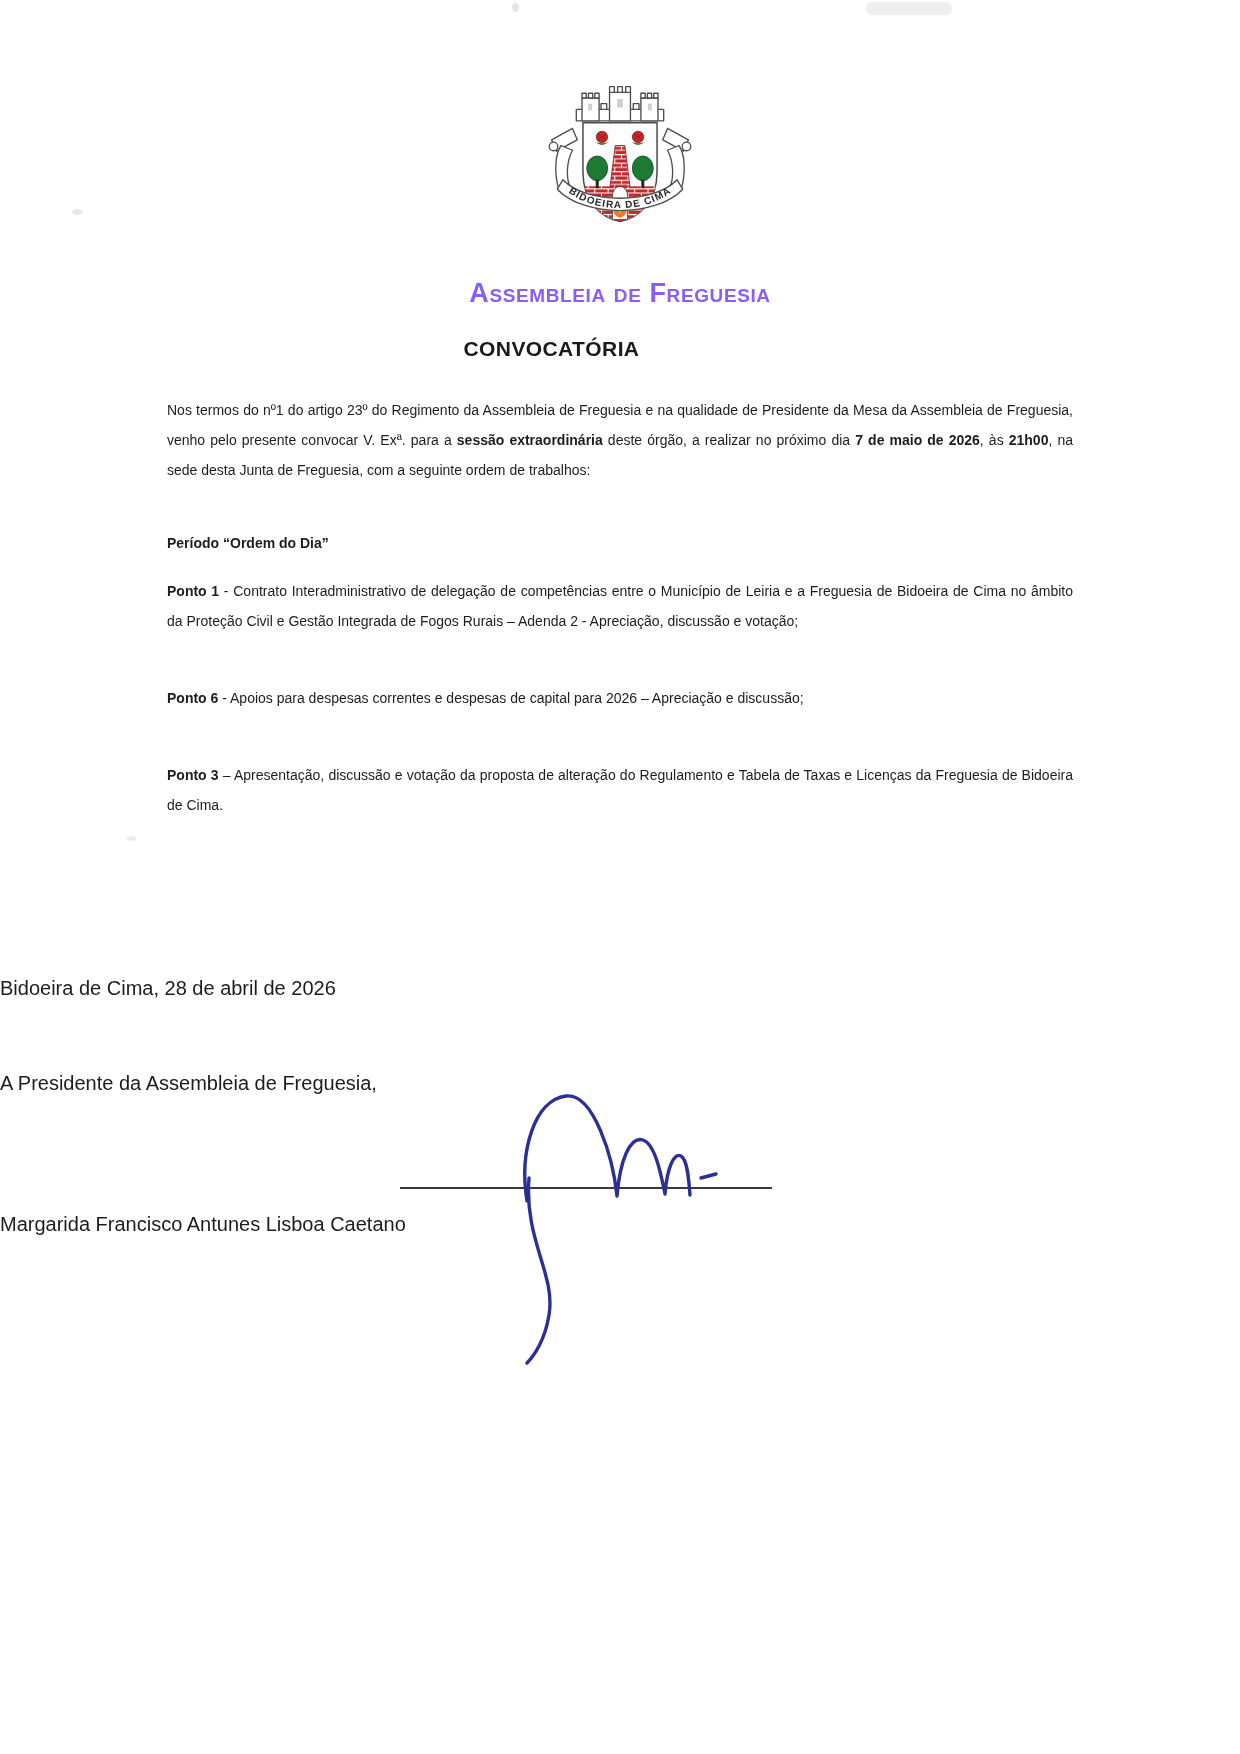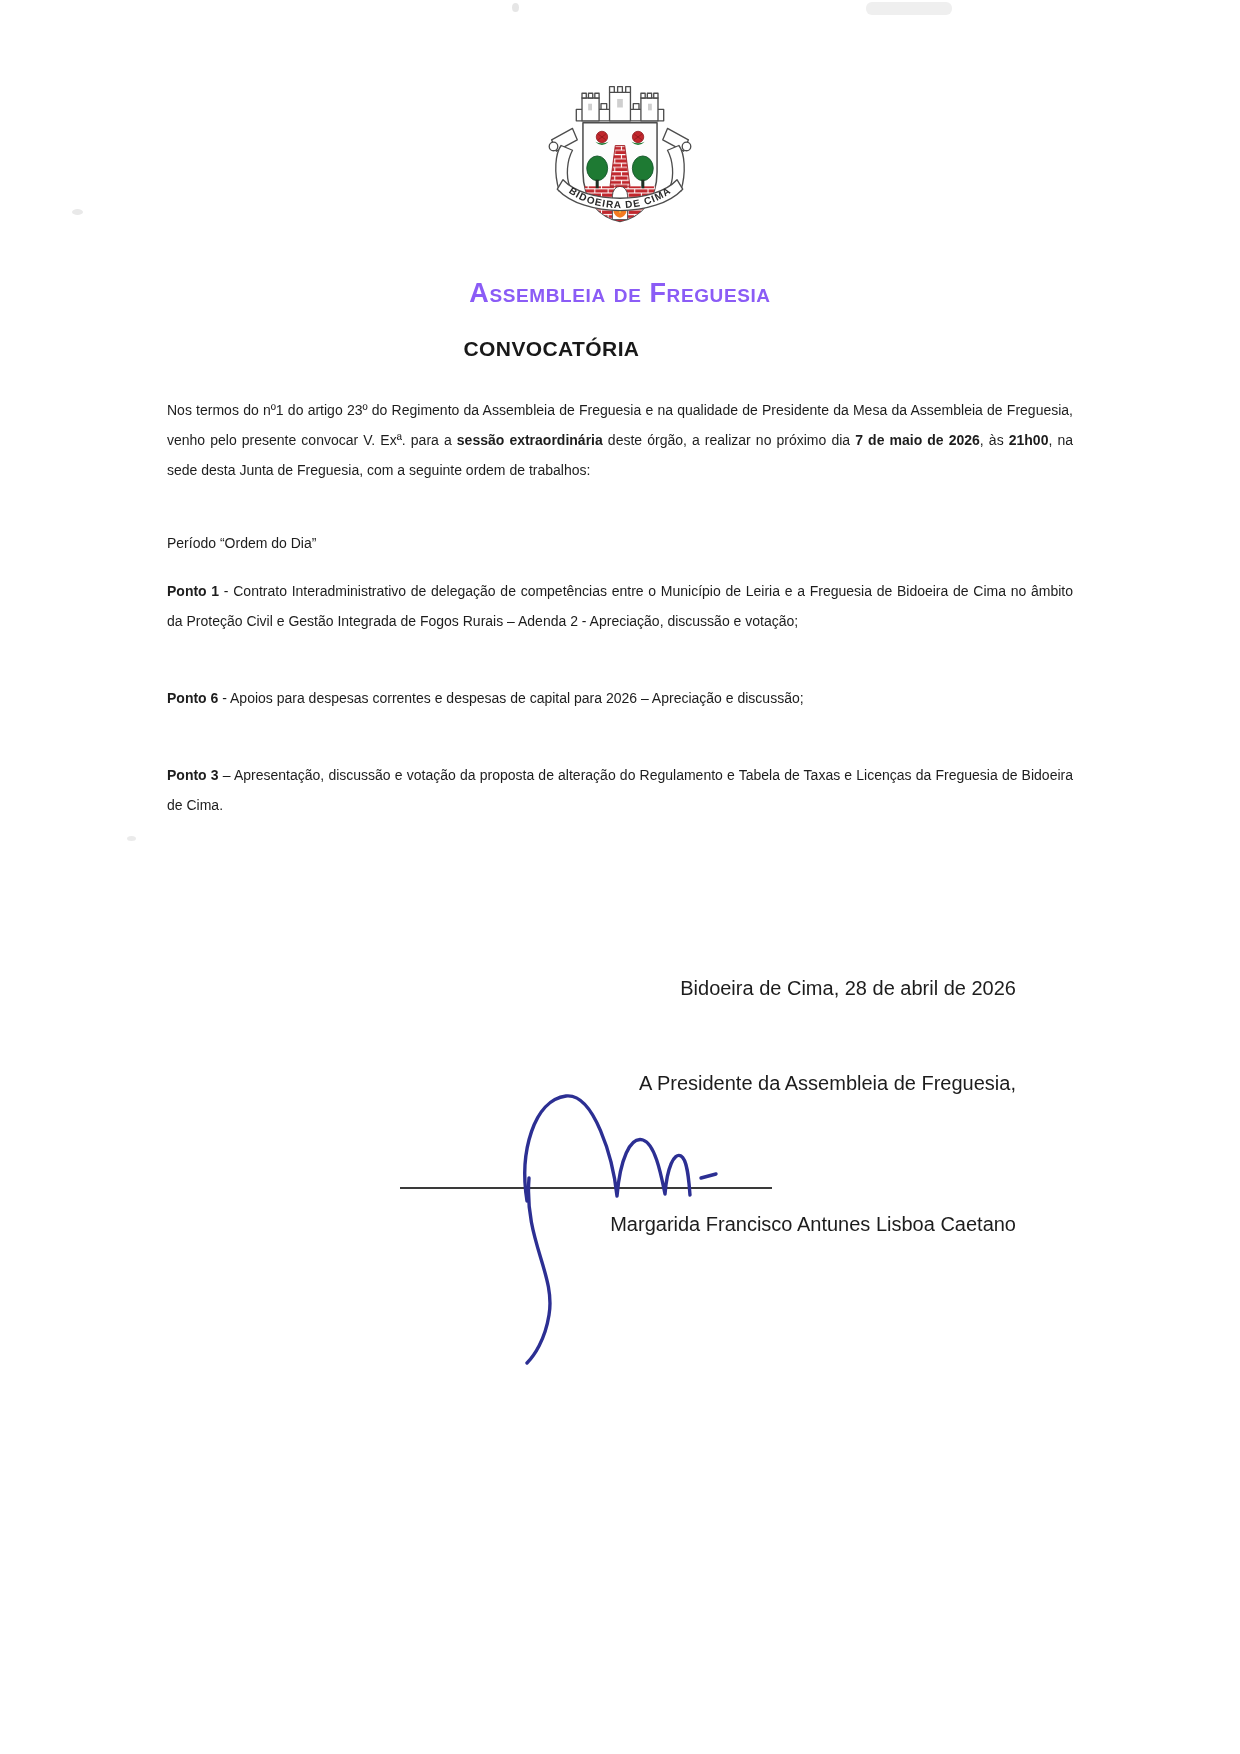--- a/index.html
+++ b/index.html
@@ -26,25 +26,25 @@
     font-variant:small-caps;letter-spacing:0.6px;color:#8b5cf6;
   }
   .subtitle{
     position:absolute;left:0;top:337px;width:1103px;margin:0;
     text-align:center;font-size:21px;font-weight:700;letter-spacing:0.4px;color:#191919;
   }
   .para{
     position:absolute;left:167px;width:906px;margin:0;
     font-size:14px;line-height:30px;text-align:justify;color:#1d1d1d;
   }
-  .bold{font-weight:400;}
+  .bold{font-weight:700;}
   .b{font-weight:700;}
   .centerline{
     position:absolute;left:0;width:1016px;margin:0;
-    text-align:right;font-size:20px;color:#1d1d1d;
+    text-align:left;font-size:20px;color:#1d1d1d;
   }
   .sig-rule{
     position:absolute;left:400px;top:1187px;width:372px;height:2px;
     background:#3a3a3a;
   }
   .sig-ink{
     position:absolute;left:0;top:0;width:1240px;height:1754px;
     pointer-events:none;
   }
   .ribbon-text{

